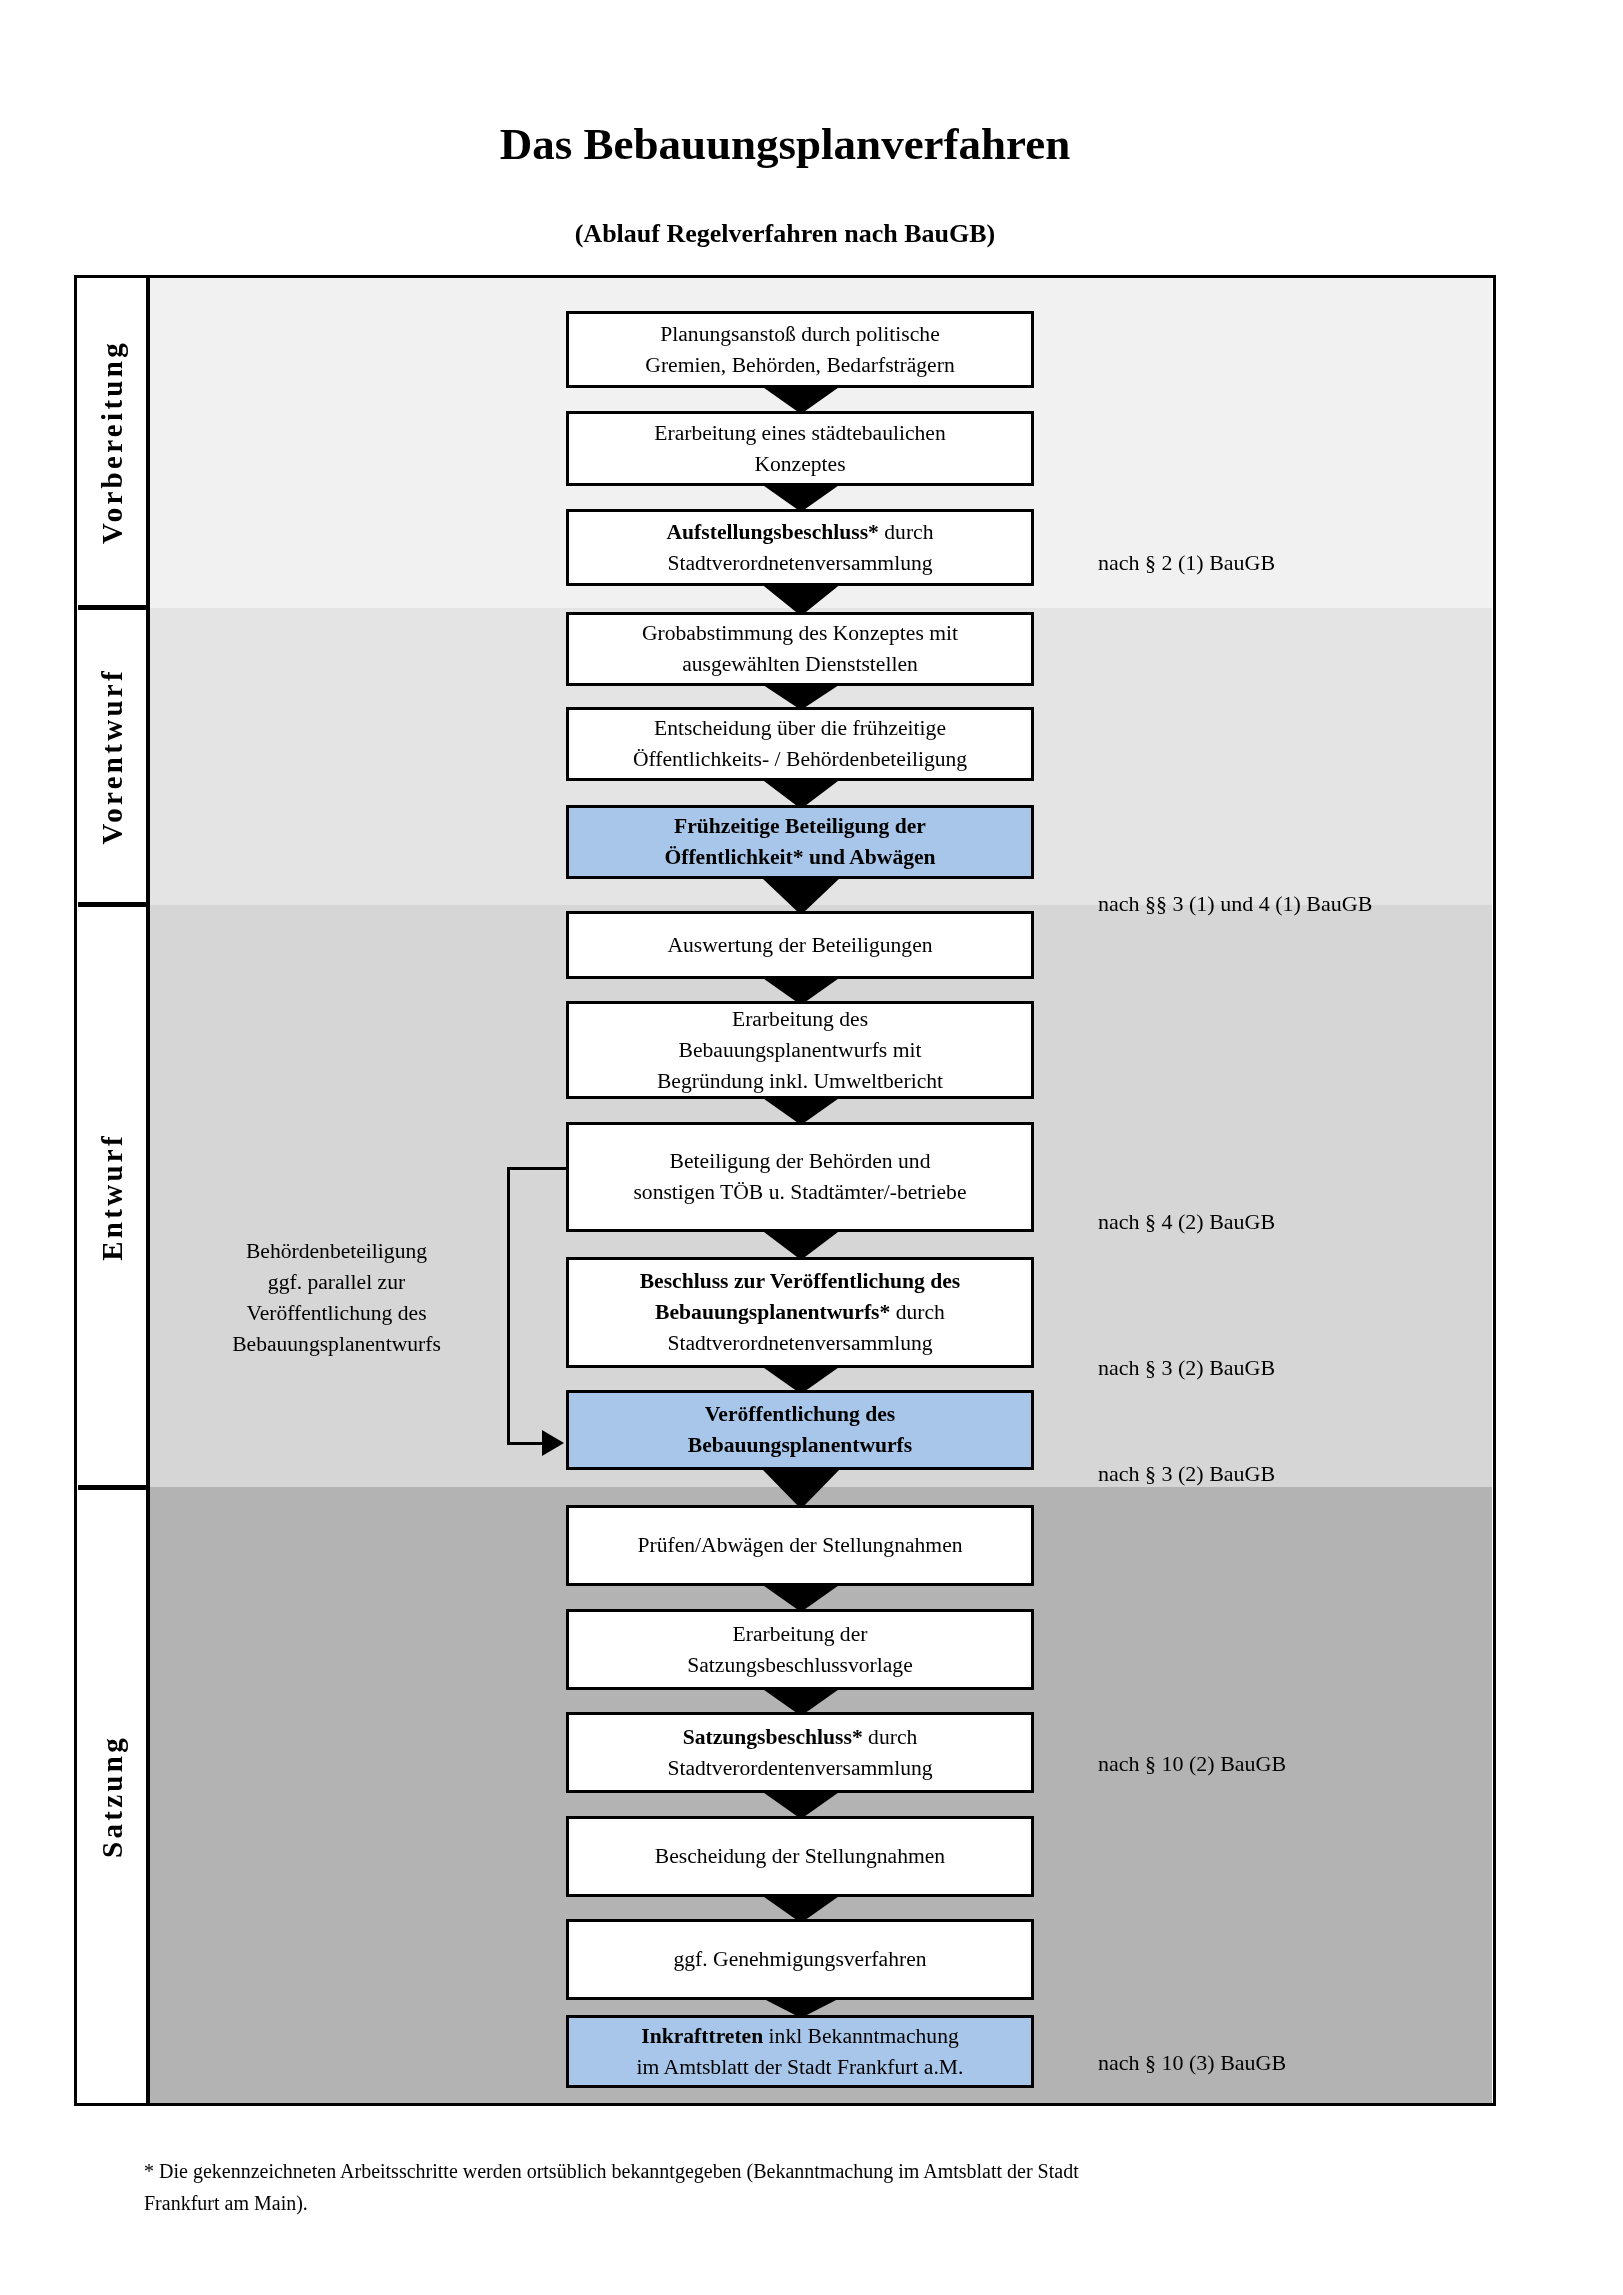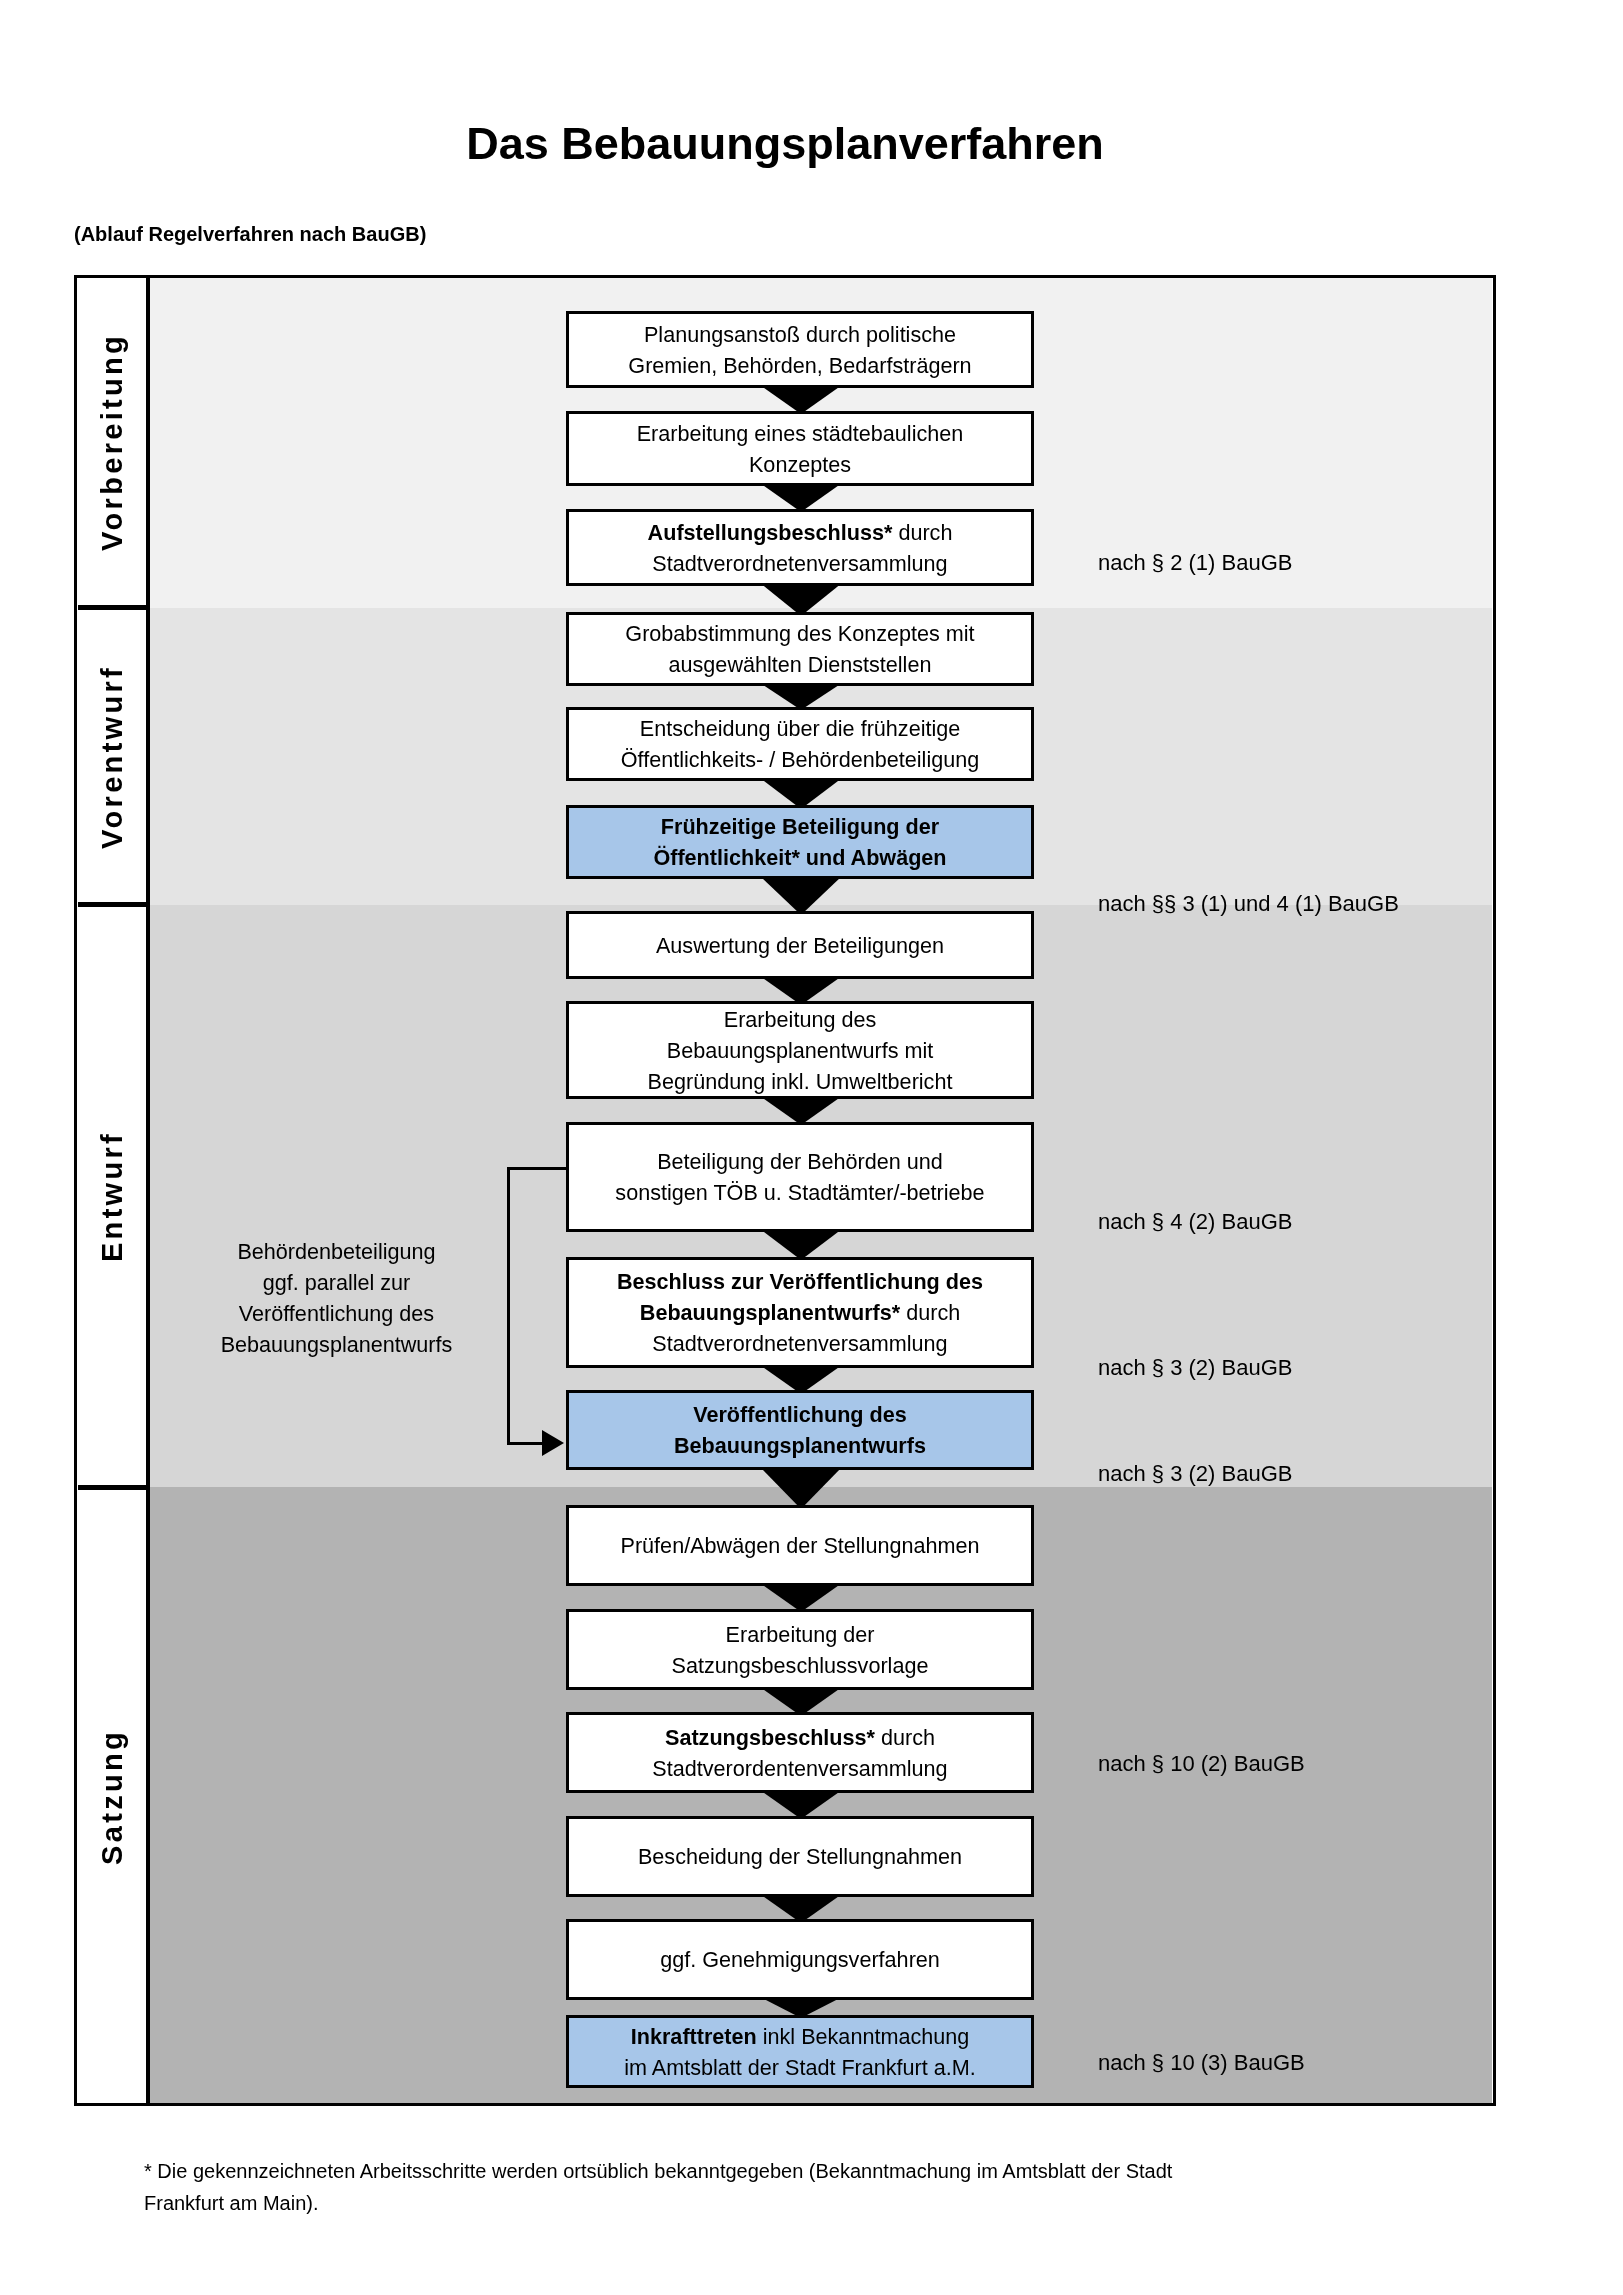--- a/index.html
+++ b/index.html
@@ -1,27 +1,27 @@
 <!DOCTYPE html>
 <html style="font-size:10.5px"><head>
 <meta charset="utf-8">
 <style>
   html,body{margin:0;padding:0;background:#ffffff;}
   #page{
     position:relative;width:1623px;height:2295px;background:#ffffff;
-    font-family:Liberation Sans, sans-serif;color:#000;
+    font-family:Liberation Serif, serif;color:#000;
     overflow:hidden;
   }
   .page-title{
     position:absolute;left:74px;width:1422px;top:119px;text-align:center;
     font-size:45px;font-weight:bold;line-height:50px;letter-spacing:0px;
   }
   .page-subtitle{
-    position:absolute;left:74px;width:1422px;top:219px;
-    font-size:20px;font-weight:bold;line-height:30px;
+    position:absolute;left:74px;width:1422px;top:219px;text-align:center;
+    font-size:26px;font-weight:bold;line-height:30px;
   }
   .phase-bg{position:absolute;left:150px;width:1342px;z-index:0;}
   .label-cell{
     position:absolute;left:78px;width:68px;z-index:1;background:#ffffff;
     display:flex;align-items:center;justify-content:center;
   }
   .label-cell span{
     writing-mode:vertical-rl;transform:rotate(180deg);
     font-size:29px;font-weight:bold;letter-spacing:3.3px;white-space:nowrap;
   }

